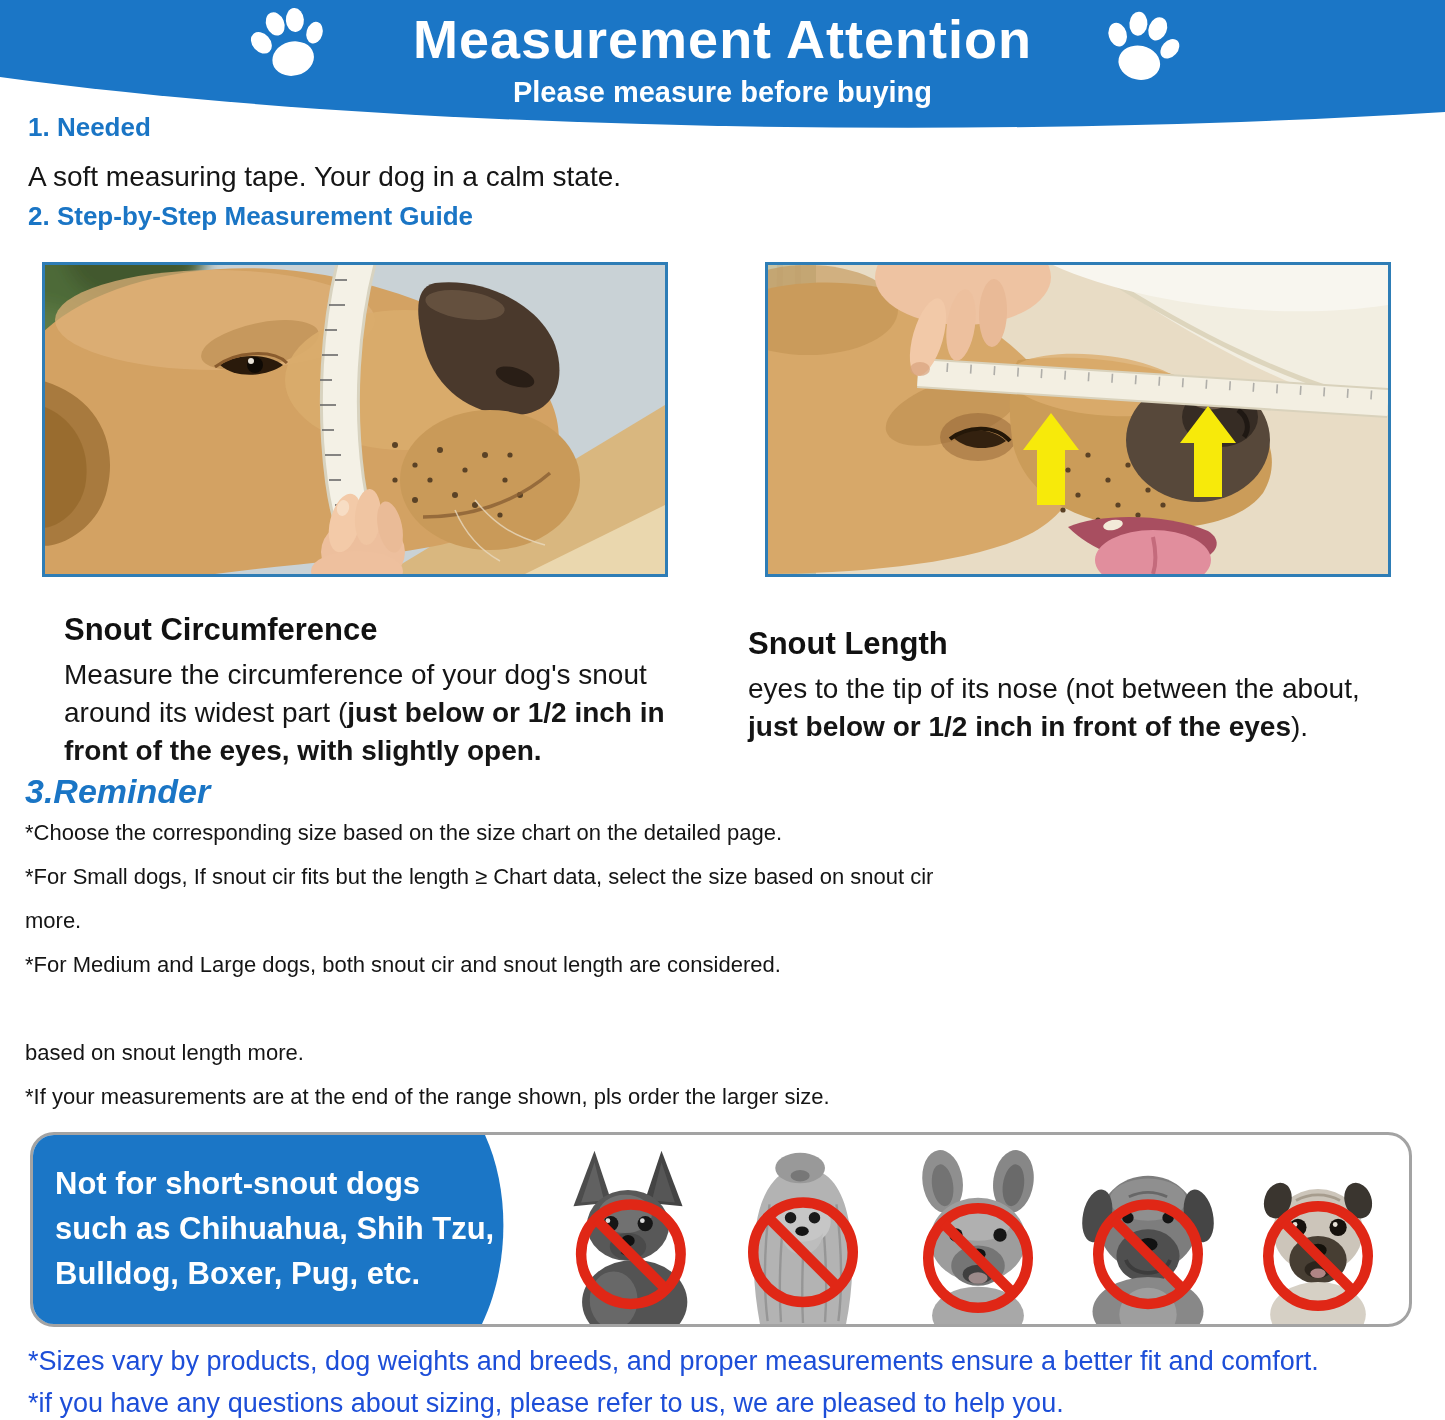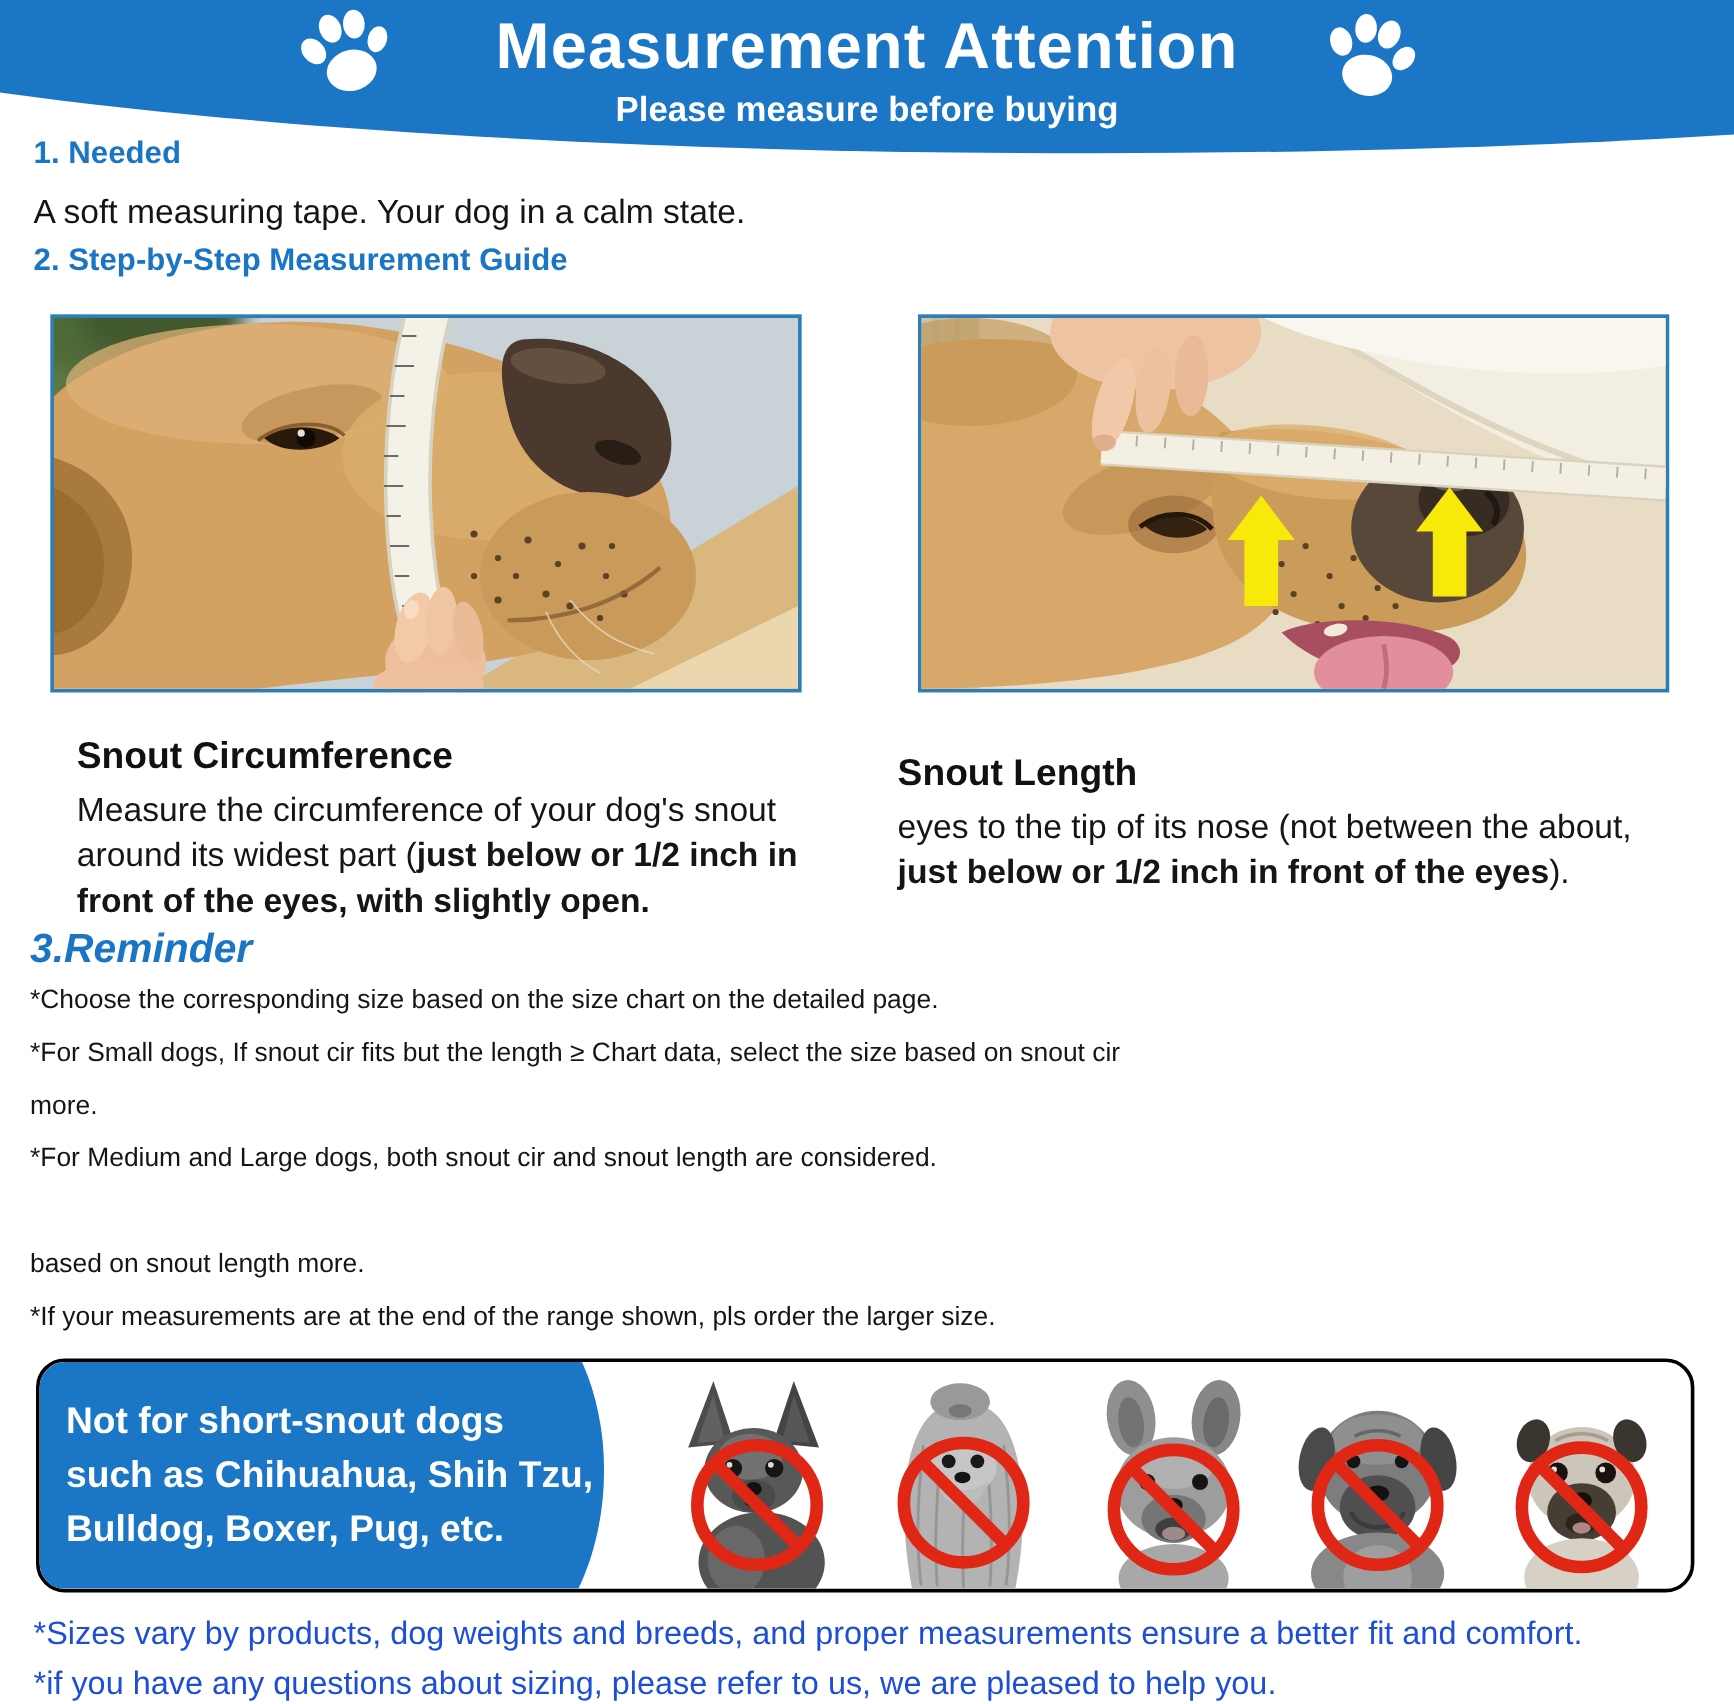--- a/index.html
+++ b/index.html
@@ -23,21 +23,21 @@
   .photo svg{display:block;}
 
   .caption{position:absolute;width:640px;}
   .caption .cap-title{font-size:31px;font-weight:bold;color:#111;margin-bottom:8px;}
   .caption .cap-line{font-size:28px;line-height:38px;white-space:nowrap;color:#151515;}
   .caption .b{font-weight:bold;}
 
   .rem-line{position:absolute;font-size:22px;white-space:nowrap;color:#151515;}
 
   .warn-box{position:absolute;left:30px;top:1132px;width:1376px;height:189px;
-    border:3px solid #000000;border-radius:24px;background:#fff;overflow:hidden;}
+    border:3px solid #a3a3a3;border-radius:24px;background:#fff;overflow:hidden;}
   .warn-blue{position:absolute;left:0;top:0;width:480px;height:189px;}
   .warn-text{position:absolute;left:22px;top:26px;color:#fff;font-weight:bold;
     font-size:31px;line-height:45px;white-space:nowrap;}
   .dog{position:absolute;top:12px;width:150px;height:177px;}
   .dog-1{left:520px;} .dog-2{left:695px;} .dog-3{left:870px;} .dog-4{left:1040px;} .dog-5{left:1210px;}
 
   .footer-line{position:absolute;font-size:27px;white-space:nowrap;color:#1d4ed8;}
 </style>
 </head>
 <body>

